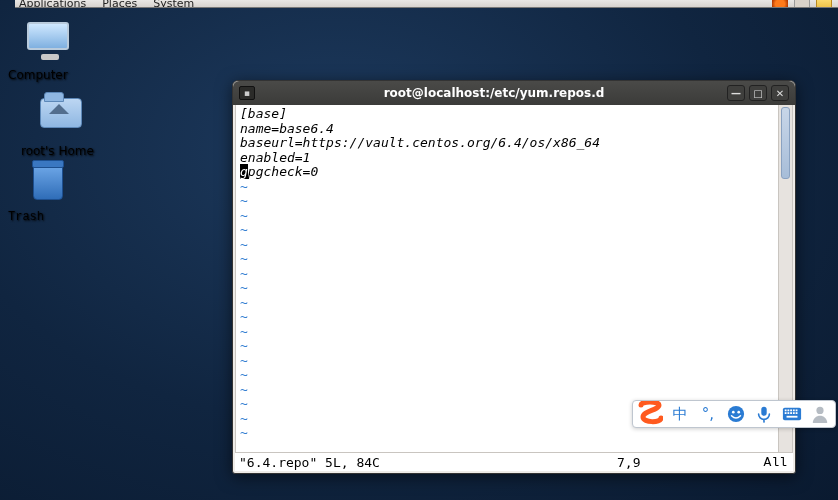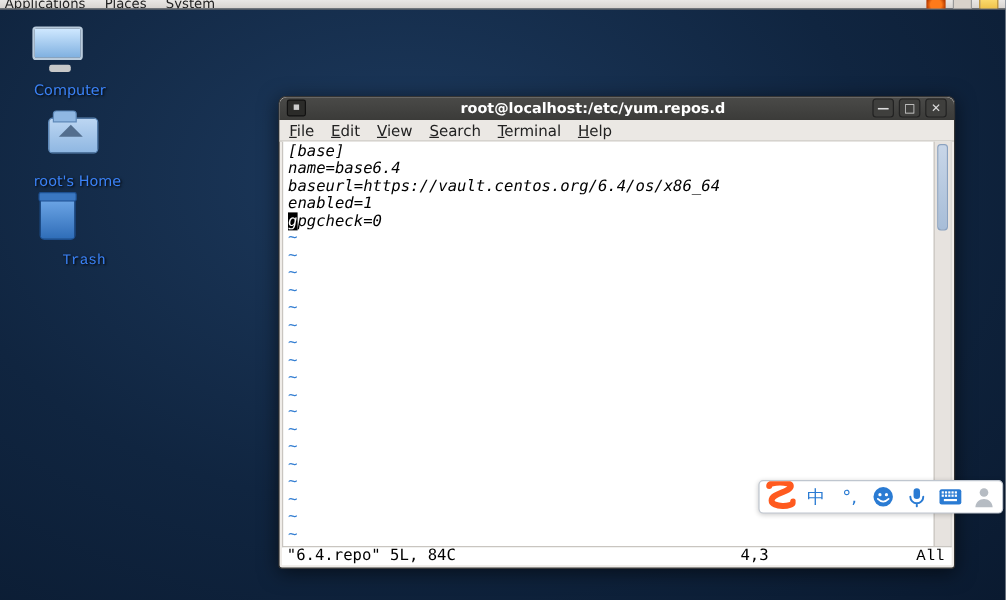--- a/index.html
+++ b/index.html
@@ -1,26 +1,26 @@
 <!DOCTYPE html>
 <html><head>
 <meta charset="utf-8">
 <style>
   * { box-sizing: border-box; margin: 0; padding: 0; }
   html, body { width: 838px; height: 500px; overflow: hidden; font-family: "DejaVu Sans", sans-serif; }
   body { background: radial-gradient(ellipse at 40% 30%, #1d3a5e 0%, #102540 55%, #0a1a30 100%); position: relative; }
 
   
-  .top-panel { position: absolute; top: 0; left: 0; right: 0; height: 8px; background: linear-gradient(#e9e7e5,#d7d3cf); border-bottom: 1px solid #777; display: flex; align-items: center; font-size: 11px; color: #222; padding-left: 4px; overflow: hidden; }
+  .top-panel { position: absolute; top: 0; left: 15px; right: 0; height: 8px; background: linear-gradient(#e9e7e5,#d7d3cf); border-bottom: 1px solid #777; display: flex; align-items: center; font-size: 11px; color: #222; padding-left: 4px; overflow: hidden; }
   .top-panel .menu { margin-right: 16px; }
   .top-panel .tray { margin-left: auto; display: flex; gap: 6px; align-items: center; padding-right: 6px; }
   .tray-icon { width: 16px; height: 16px; border-radius: 3px; }
 
   
-  .desktop-icon { position: absolute; width: 80px; text-align: right; color: #3b82f6; font-size: 12px; text-shadow: 1px 1px 2px #000; cursor: pointer; }
+  .desktop-icon { position: absolute; width: 80px; text-align: left; color: #000000; font-size: 12px; text-shadow: 1px 1px 2px #000; cursor: pointer; }
   .desktop-icon .icon-box { width: 48px; height: 42px; margin: 0 auto 4px; position: relative; }
   .di-computer { left: 8px; top: 22px; }
   .di-home     { left: 8px; top: 92px; margin-left: 13px; }
   .di-trash    { left: 8px; top: 162px; font-family: Liberation Mono, monospace; }
 
   
   .monitor { width: 42px; height: 28px; background: linear-gradient(#cfe8ff,#7fb0e0); border: 2px solid #b9cbdc; border-radius: 3px; margin: 0 auto; position: relative; }
   .monitor::after { content:""; position:absolute; left:12px; top:30px; width:18px; height:6px; background:#c8c8c8; border-radius:2px; }
   .folder { width: 42px; height: 30px; background: linear-gradient(#bcd6f2,#8fb7e2); border: 1px solid #5d88b8; border-radius: 4px; margin: 6px auto 0; position: relative; }
   .folder::before { content:""; position:absolute; top:-7px; left:3px; width:18px; height:8px; background:#8fb7e2; border:1px solid #5d88b8; border-radius:3px 3px 0 0; }
@@ -97,28 +97,20 @@
   <div class="titlebar">
     <div class="sys-icon">▪</div>
     <div class="title">root@localhost:/etc/yum.repos.d</div>
     <div class="win-btns">
       <div class="win-btn">—</div>
       <div class="win-btn">□</div>
       <div class="win-btn">✕</div>
     </div>
   </div>
 
-  <div class="menubar">
-    <span class="mn"><u>F</u><span></span>ile</span>
-    <span class="mn"><u>E</u>dit</span>
-    <span class="mn"><u>V</u>iew</span>
-    <span class="mn"><u>S</u>earch</span>
-    <span class="mn"><u>T</u>erminal</span>
-    <span class="mn"><u>H</u>elp</span>
-  </div>
 
   <div class="term-wrap">
     <div class="term-area"><span>[base]</span>
 <span>name=base6.4</span>
 <span>baseurl=https://vault.centos.org/6.4/os/x86_64</span>
 <span>enabled=1</span>
 <span class="cursor-block">g</span><span>pgcheck=0</span>
 <span class="tilde">~</span>
 <span class="tilde">~</span>
 <span class="tilde">~</span>
@@ -137,21 +129,21 @@
 <span class="tilde">~</span>
 <span class="tilde">~</span>
 <span class="tilde">~</span></div>
     <div class="scrollbar">
       <div class="scroll-thumb"></div>
     </div>
   </div>
 
   <div class="statusbar">
     <span class="sf">"6.4.repo" 5L, 84C</span>
-    <span class="sp">4,3</span>
+    <span class="sp">7,9</span>
     <span class="sa">All</span>
   </div>
 </div>
 
 <div class="ime">
   <span class="ime-item sogou">
     <svg viewBox="0 0 26 26" width="26" height="26">
         <path d="M4 4 C4 0 22 0 22 4 C22 9 6 10 6 16 C6 22 24 22 24 17" fill="none" stroke="#ff5a1f" stroke-width="5" stroke-linecap="round"></path>
       </svg>
   </span>

